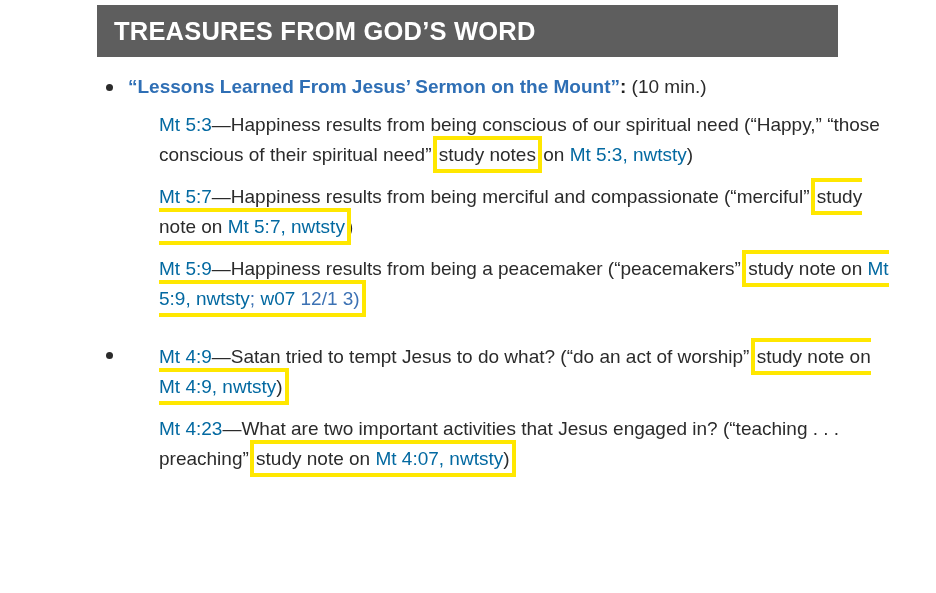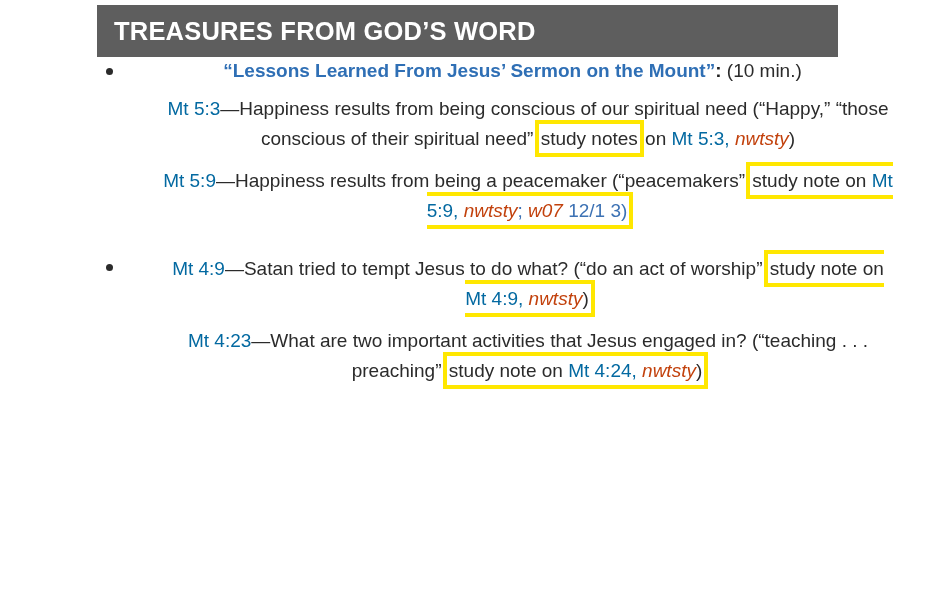--- a/index.html
+++ b/index.html
@@ -39,23 +39,22 @@
     font-weight: bold;
     letter-spacing: 0.2px;
     padding-left: 17px;
     white-space: nowrap;
   }
 
   
   .content {
     position: absolute;
     left: 97px;
-    top: 58px;
+    top: 74px;
     width: 800px;
-    text-align: center;
   }
 
   ul.bullets {
     list-style: none;
     margin: 0;
     padding: 0;
   }
 
   li.bullet-item {
     position: relative;
@@ -102,22 +101,21 @@
     line-height: 30px;
     color: #2b2b2b;
     padding-left: 31px;
   }
   p.para:last-child { margin-bottom: 0; }
 
   .scr {
     color: #0369a1;
   }
   .pub {
-    color: #c2410c;
-    font-style: italic;
+    color: #0369a1;
   }
   .pub-plain {
     color: #3d72b4;
   }
 
   
   .hl {
     box-shadow: 0 0 0 4px #ffe700;
     background: transparent;
     padding: 4px 2px;
@@ -141,35 +139,36 @@
 
       <li class="bullet-item">
         <div class="bullet-heading">
           <span class="link-title">“</span><span class="link-title">Lessons Learned From Jesus’ Sermon on the Mount</span><span class="link-title">”</span><span class="colon">:</span><span class="duration"> (10 min.)</span>
         </div>
 
         <div class="sub-paras">
 
           <p class="para"><span class="scr">Mt 5:3</span><span>—</span><span>Happiness results from being conscious of our spiritual need (“Happy,” “those conscious of their spiritual need” </span><span class="hl"><span>study notes</span></span><span> on </span><span class="scr">Mt 5:3, </span><span class="pub">nwtsty</span><span>)</span></p>
 
+          <p class="para"><span class="scr">Mt 5:7</span><span>—</span><span>Happiness results from being merciful and compassionate (“merciful” </span><span class="hl"><span>study note on </span><span class="scr">Mt 5:7, </span><span class="pub">nwtsty</span></span><span>)</span></p>
 
           <p class="para"><span class="scr">Mt 5:9</span><span>—</span><span>Happiness results from being a peacemaker (“peacemakers” </span><span class="hl"><span>study note on </span><span class="scr">Mt 5:9, </span><span class="pub">nwtsty</span><span class="pub-plain">; </span><span class="pub">w07</span><span class="pub-plain"> 12/1 3)</span></span></p>
 
         </div>
       </li>
 
       <div class="group-gap"></div>
 
       <li class="bullet-item">
 
         <div class="sub-paras">
 
           <p class="para"><span class="scr">Mt 4:9</span><span>—</span><span>Satan tried to tempt Jesus to do what? (“do an act of worship” </span><span class="hl"><span>study note on </span><span class="scr">Mt 4:9, </span><span class="pub">nwtsty</span><span>)</span></span></p>
 
-          <p class="para"><span class="scr">Mt 4:23</span><span>—</span><span>What are two important activities that Jesus engaged in? (“teaching . . . preaching” </span><span class="hl"><span>study note on </span><span class="scr">Mt 4:24, </span><span class="pub">nwtsty</span><span>)</span></span></p>
+          <p class="para"><span class="scr">Mt 4:23</span><span>—</span><span>What are two important activities that Jesus engaged in? (“teaching . . . preaching” </span><span class="hl"><span>study note on </span><span class="scr">Mt 4:07, </span><span class="pub">nwtsty</span><span>)</span></span></p>
 
         </div>
       </li>
 
     </ul>
   </div>
 
 </div>
 
 </body></html>

